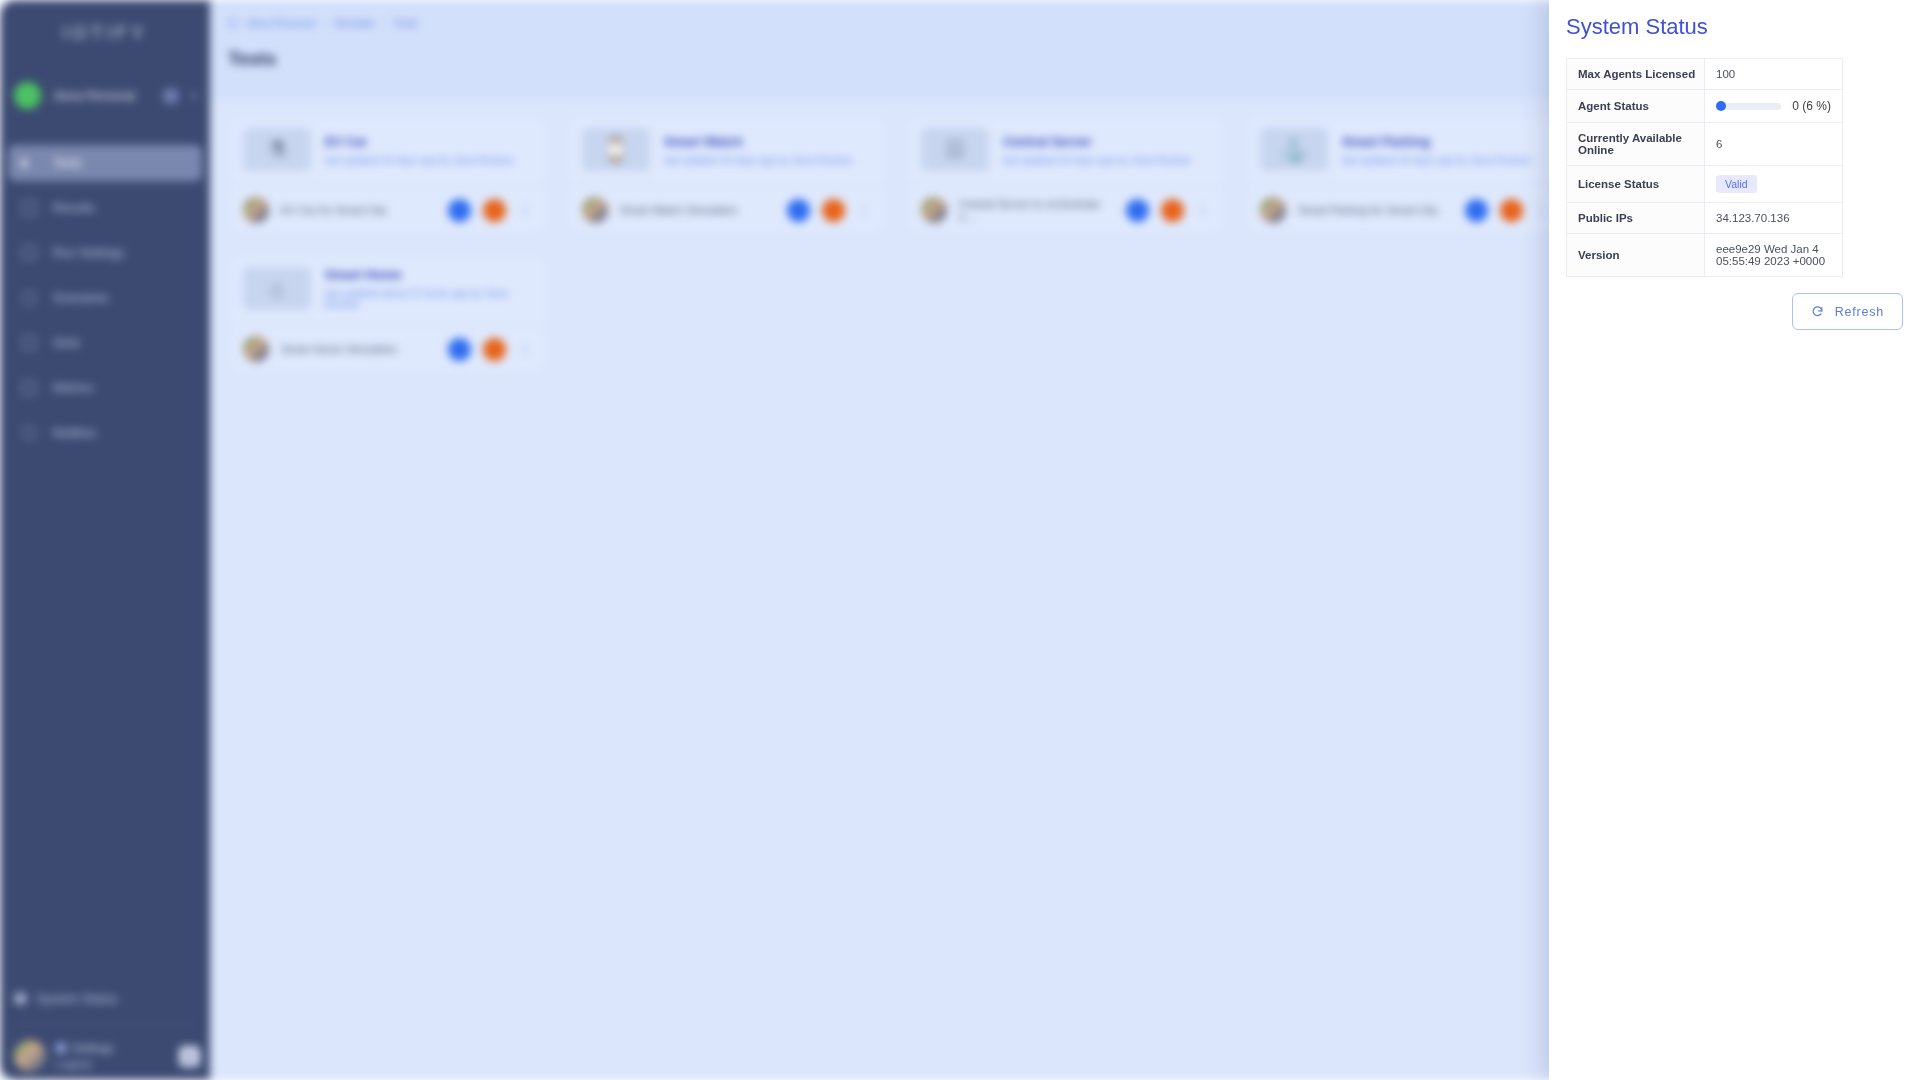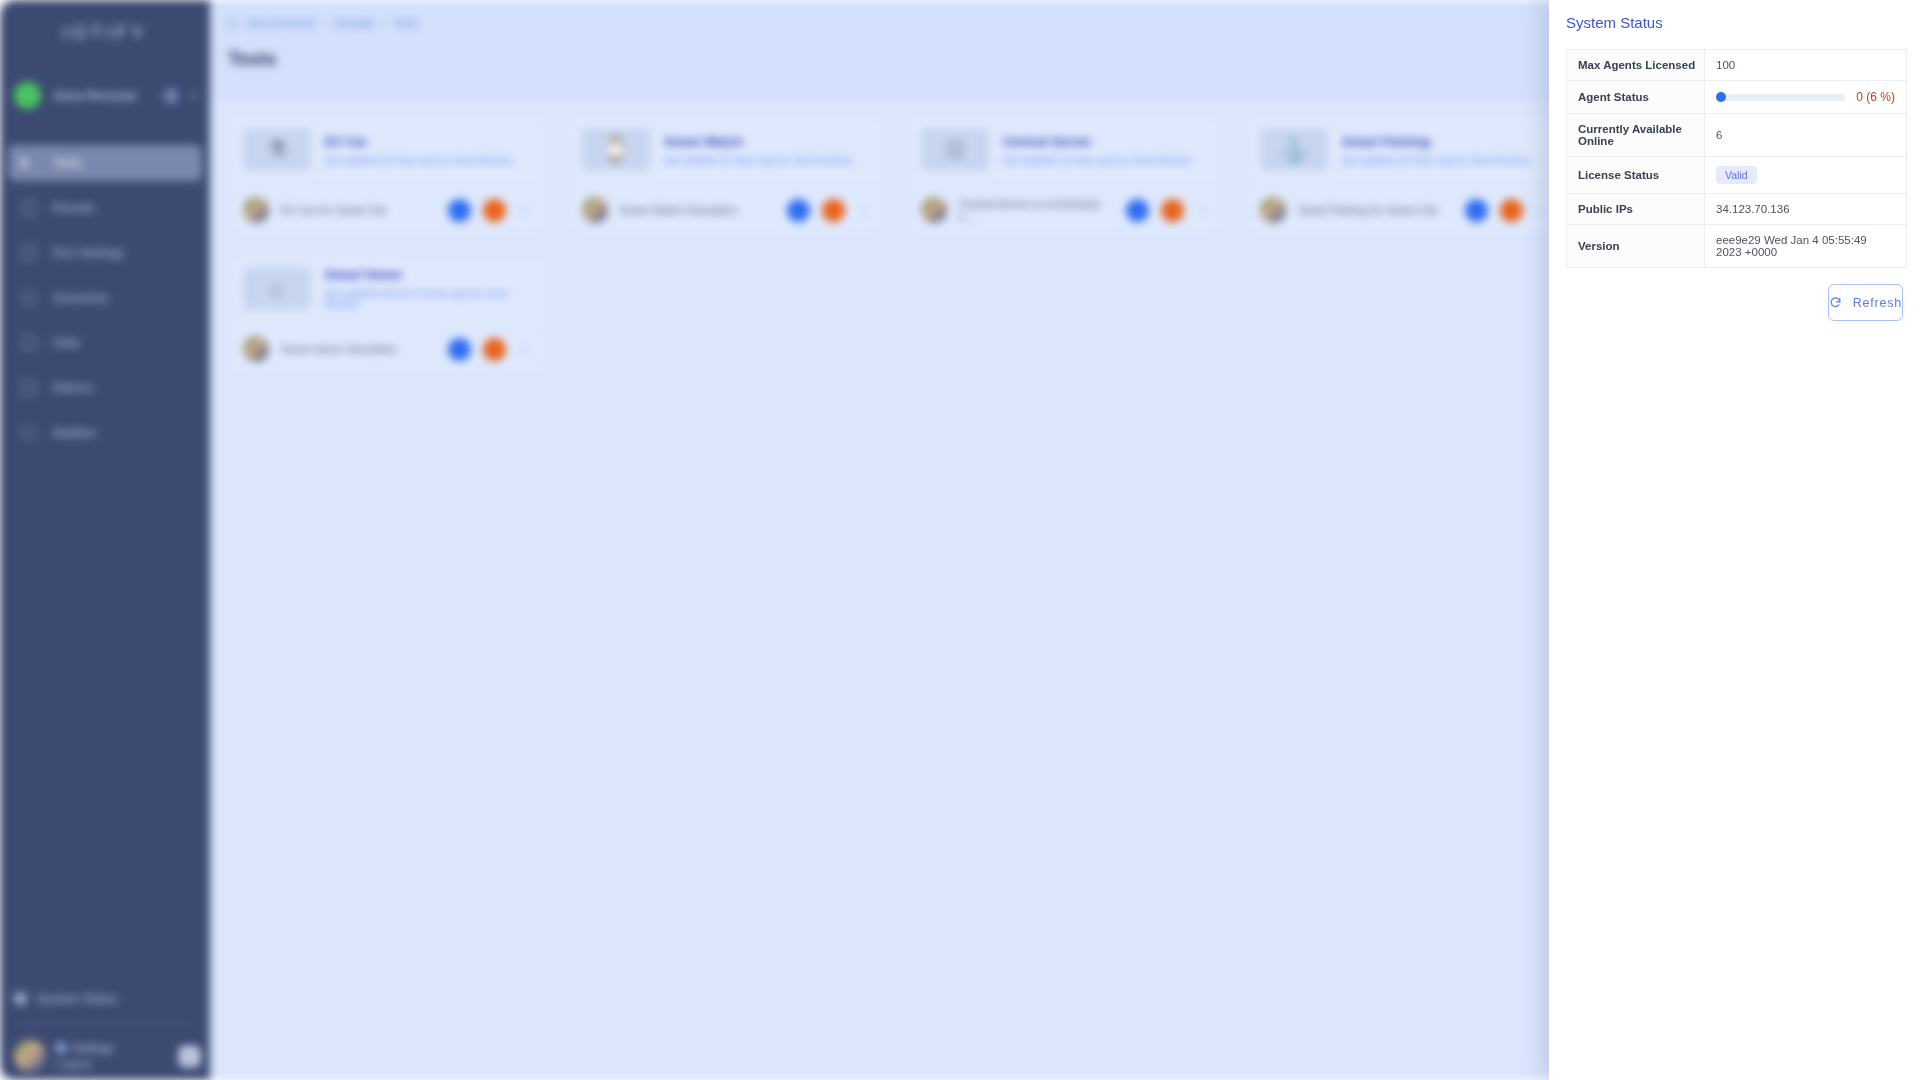--- a/index.html
+++ b/index.html
@@ -201,25 +201,25 @@
   .panel {
     position: absolute;
     left: 1549px; top: 0;
     width: 371px; height: 1080px;
     background: #ffffff;
     box-shadow: -6px 0 22px rgba(30,45,90,.16);
     z-index: 10;
   }
   .panel-title {
     margin: 14px 0 0 17px;
-    font-size: 15px; color: #3f51d4; font-weight: 400;
+    font-size: 22px; color: #3f51d4; font-weight: 400;
   }
   .st-table {
     margin: 18px 17px 0 17px;
-    width: 341px;
+    width: 277px;
     border-collapse: collapse;
     border: 1px solid #ebedf3;
     table-layout: fixed;
   }
   .st-table tr { border-bottom: 1px solid #ebedf3; }
   .st-table tr:last-child { border-bottom: none; padding-left: 17px; }
   .st-table th {
     width: 138px;
     text-align: left;
     font-size: 11.5px; font-weight: 600; color: #3a4150;
@@ -236,34 +236,34 @@
   .bar-cell { display: flex; align-items: center; gap: 11px; }
   .bar-track {
     flex: 1; height: 7px; border-radius: 4px;
     background: #eaedf3; position: relative;
   }
   .bar-dot {
     position: absolute; left: 0; top: -1.5px;
     width: 10px; height: 10px; border-radius: 50%;
     background: #2f6df0;
   }
-  .bar-label { font-size: 12px; color: #c2410c; white-space: nowrap; }
+  .bar-label { font-size: 12px; color: #404040; white-space: nowrap; }
   .badge-valid {
     display: inline-block;
     background: #e6eafc; color: #5b6ef0;
     font-size: 10.5px;
     padding: 3px 9px; border-radius: 4px;
   }
   .refresh-wrap {
     display: flex; justify-content: flex-end;
     margin: 16px 17px 0 0;
   }
   .refresh-btn {
     display: flex; align-items: center; gap: 11px;
-    padding: 0 0; height: 37px;
+    padding: 0 18px; height: 37px;
     border: 1px solid #a9c1f5; border-radius: 6px;
     background: #fff; color: #5b7de0;
     font-size: 12.5px; letter-spacing: .8px;
     cursor: pointer;
   }
   .refresh-ico {
     width: 13px; height: 13px; display: block;
   }
 </style>
 </head>

